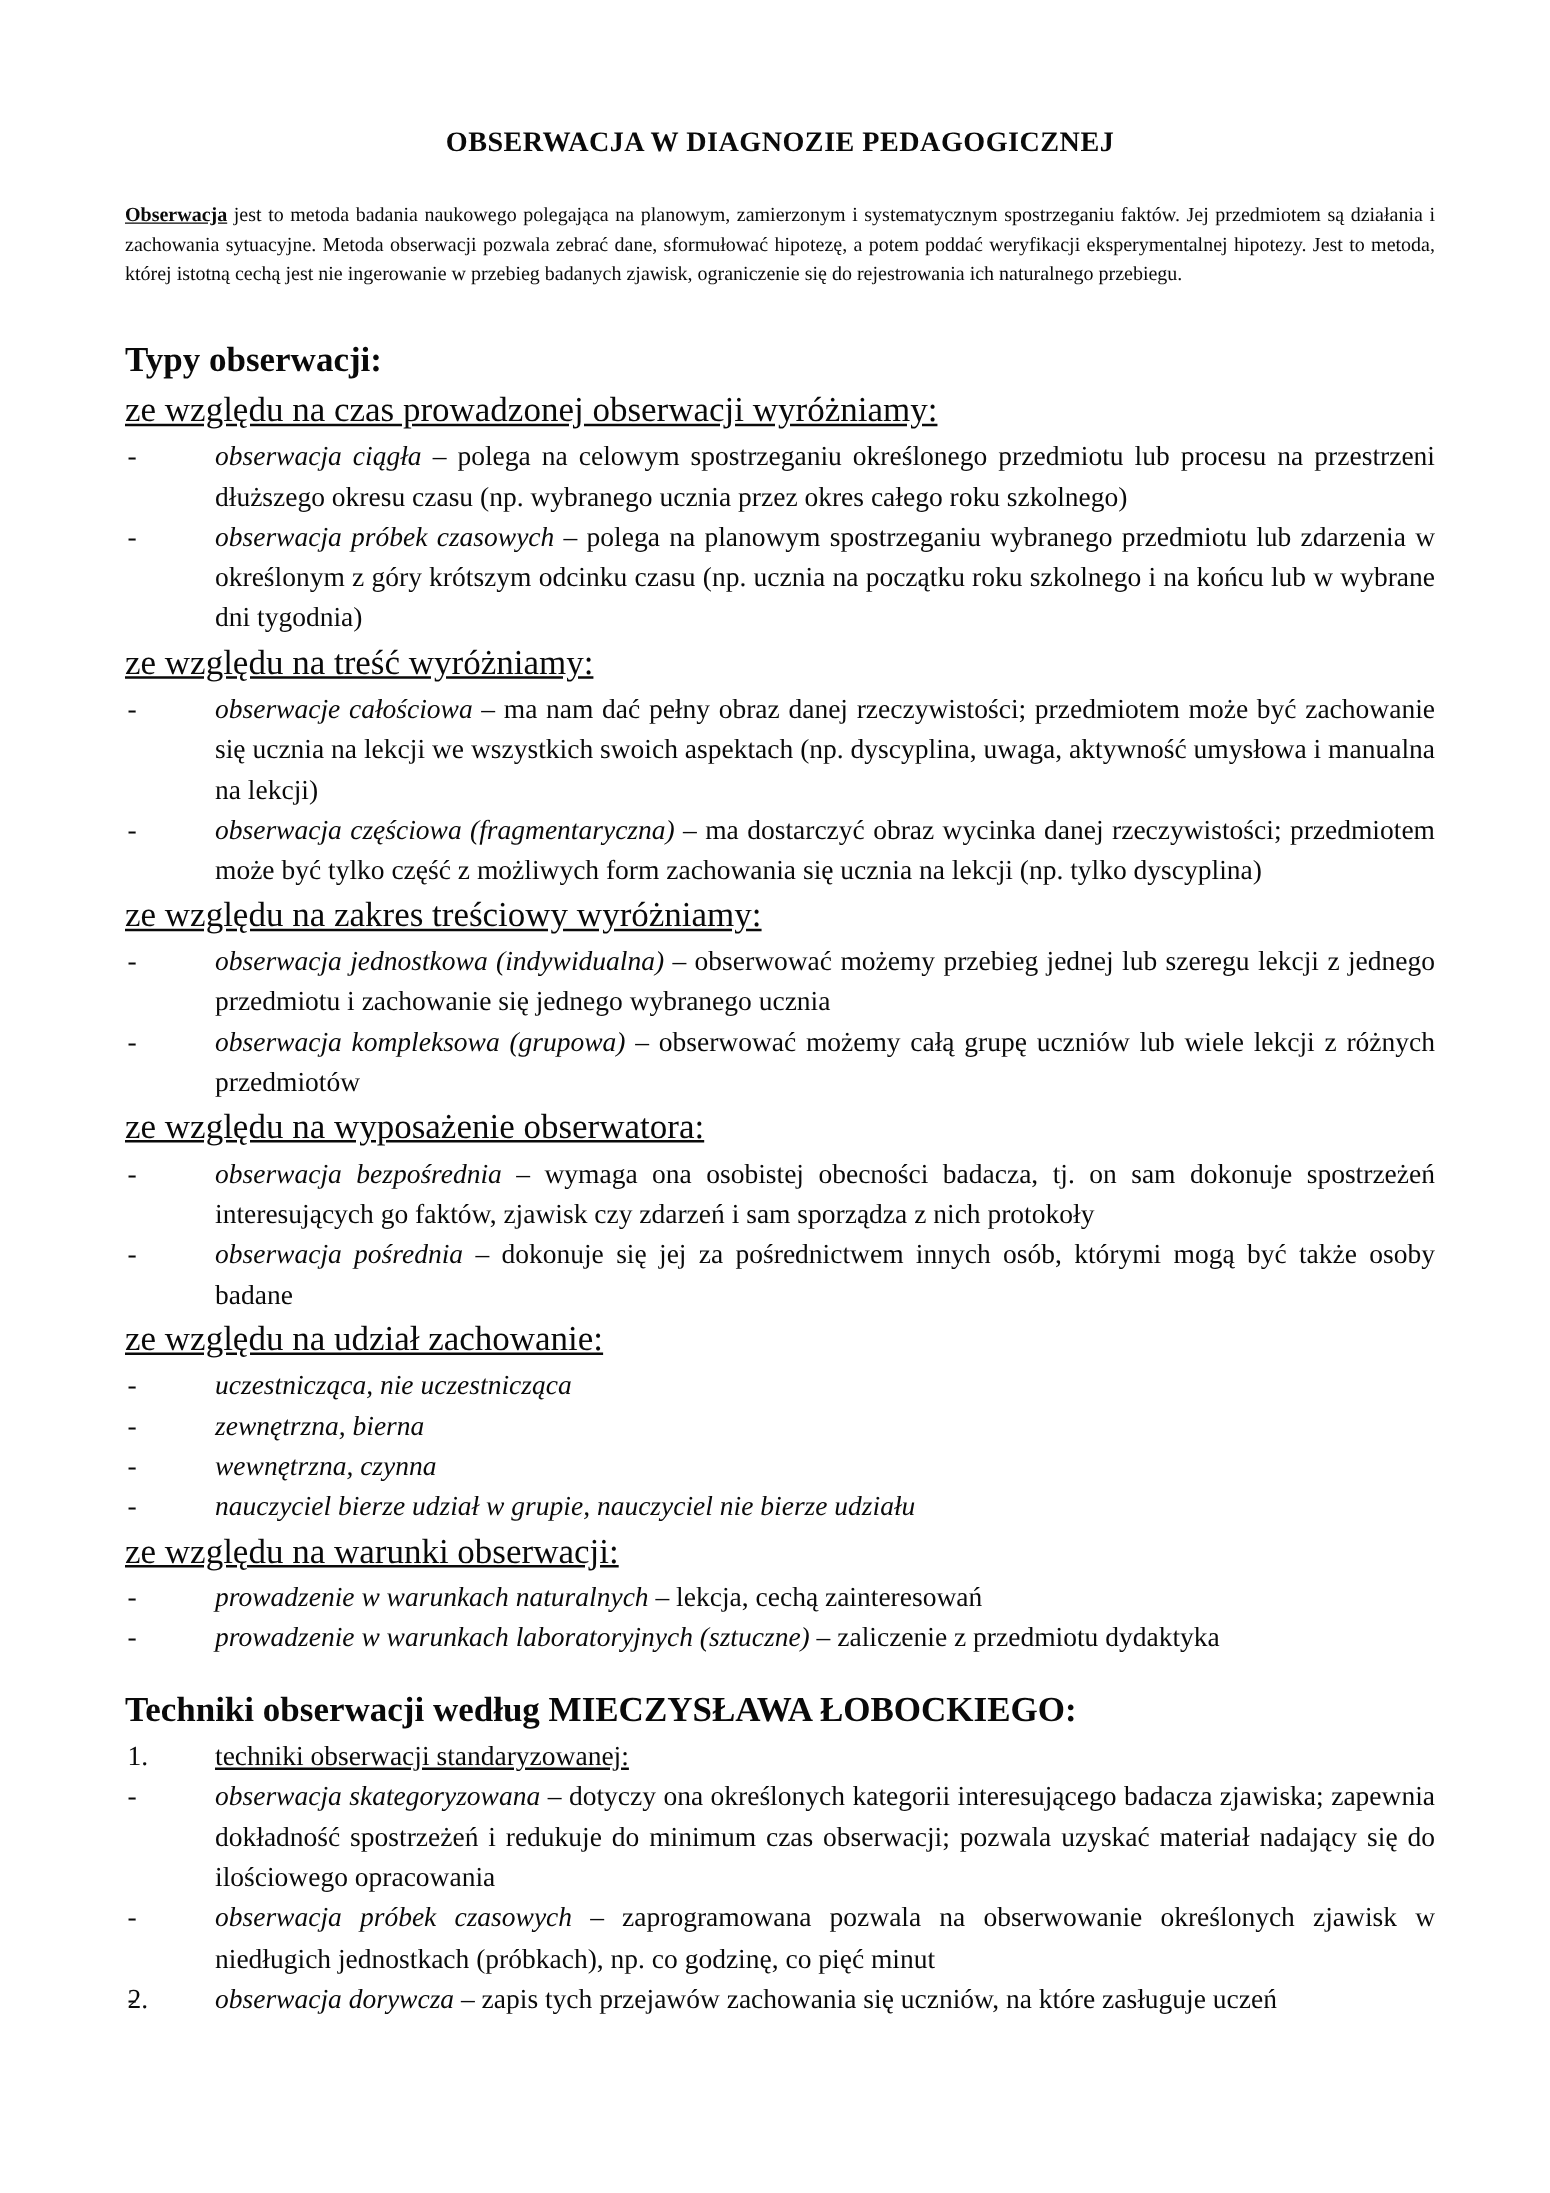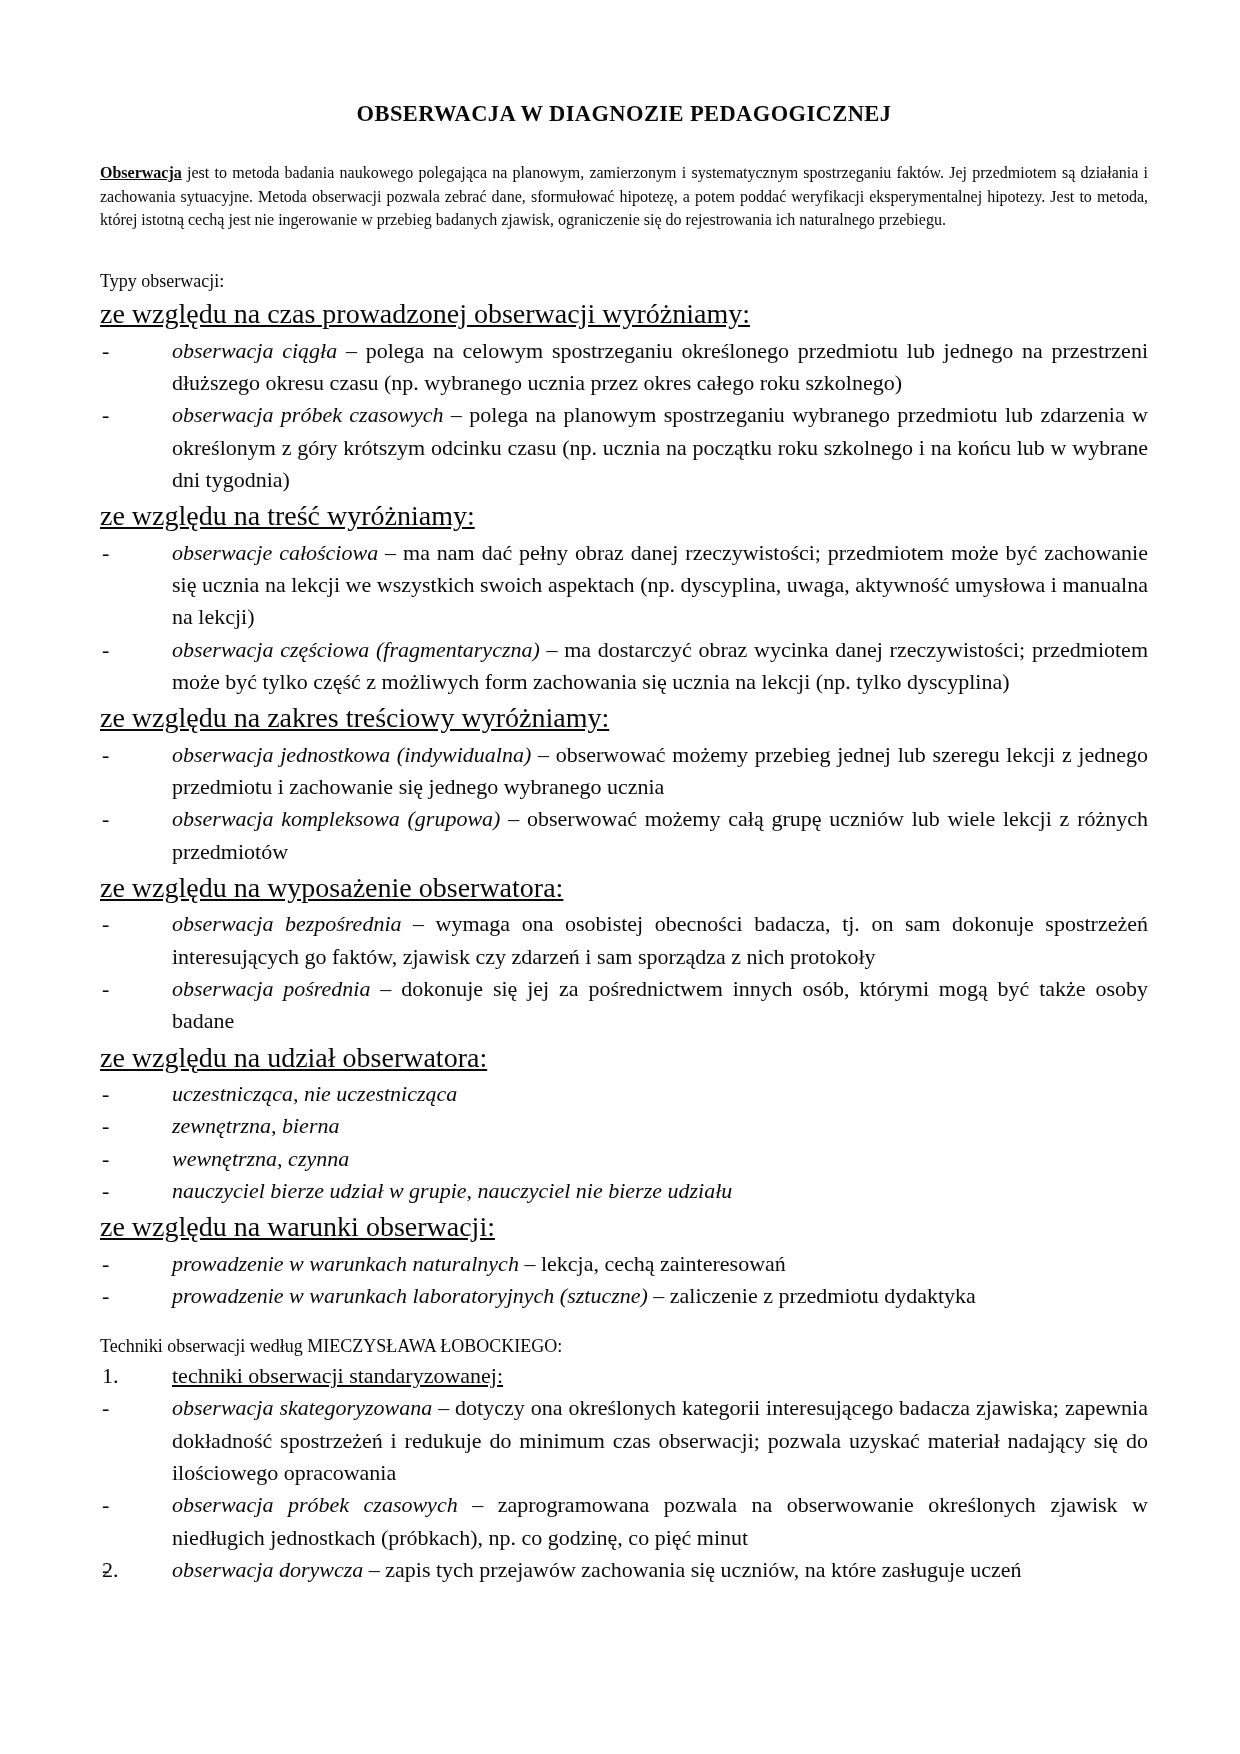--- a/index.html
+++ b/index.html
@@ -40,22 +40,22 @@
     line-height: 1.47;
     margin-bottom: 10px;
   }
   .para .lead {
     font-weight: bold;
     text-decoration: underline;
   }
   .spacer-lg { height: 27px; }
   .spacer-md { height: 22px; }
   .section-head {
-    font-weight: normal;
-    font-size: 18px;
+    font-weight: bold;
+    font-size: 28px;
     line-height: 1.44;
     margin: 0;
   }
   .sub-head {
     font-size: 28px;
     line-height: 1.44;
     text-decoration: underline;
     margin: 0;
     display: block;
   }
@@ -110,21 +110,21 @@
 
   <div class="spacer-lg"></div>
 
   <div>
     <div class="section-head">Typy obserwacji:</div>
 
     <div>
       <div class="sub-head">ze względu na czas prowadzonej obserwacji wyróżniamy:</div>
       <div class="bullet">
           <span class="dash">-</span>
-          <span class="body"><span class="term">obserwacja ciągła</span><span> – polega na celowym spostrzeganiu określonego przedmiotu lub jednego na przestrzeni dłuższego okresu czasu (np. wybranego ucznia przez okres całego roku szkolnego)</span></span>
+          <span class="body"><span class="term">obserwacja ciągła</span><span> – polega na celowym spostrzeganiu określonego przedmiotu lub procesu na przestrzeni dłuższego okresu czasu (np. wybranego ucznia przez okres całego roku szkolnego)</span></span>
         </div>
       <div class="bullet">
           <span class="dash">-</span>
           <span class="body"><span class="term">obserwacja próbek czasowych</span><span> – polega na planowym spostrzeganiu wybranego przedmiotu lub zdarzenia w określonym z góry krótszym odcinku czasu (np. ucznia na początku roku szkolnego i na końcu lub w wybrane dni tygodnia)</span></span>
         </div>
     </div>
 
     <div>
       <div class="sub-head">ze względu na treść wyróżniamy:</div>
       <div class="bullet">
@@ -155,21 +155,21 @@
           <span class="dash">-</span>
           <span class="body"><span class="term">obserwacja bezpośrednia</span><span> – wymaga ona osobistej obecności badacza, tj. on sam dokonuje spostrzeżeń interesujących go faktów, zjawisk czy zdarzeń i sam sporządza z nich protokoły</span></span>
         </div>
       <div class="bullet">
           <span class="dash">-</span>
           <span class="body"><span class="term">obserwacja pośrednia</span><span> – dokonuje się jej za pośrednictwem innych osób, którymi mogą być także osoby badane</span></span>
         </div>
     </div>
 
     <div>
-      <div class="sub-head">ze względu na udział obserwatora:</div>
+      <div class="sub-head">ze względu na udział zachowanie:</div>
       <div class="bullet short">
           <span class="dash">-</span>
           <span class="body"><span class="term">uczestnicząca, nie uczestnicząca</span></span>
         </div>
       <div class="bullet short">
           <span class="dash">-</span>
           <span class="body"><span class="term">zewnętrzna, bierna</span></span>
         </div>
       <div class="bullet short">
           <span class="dash">-</span>

